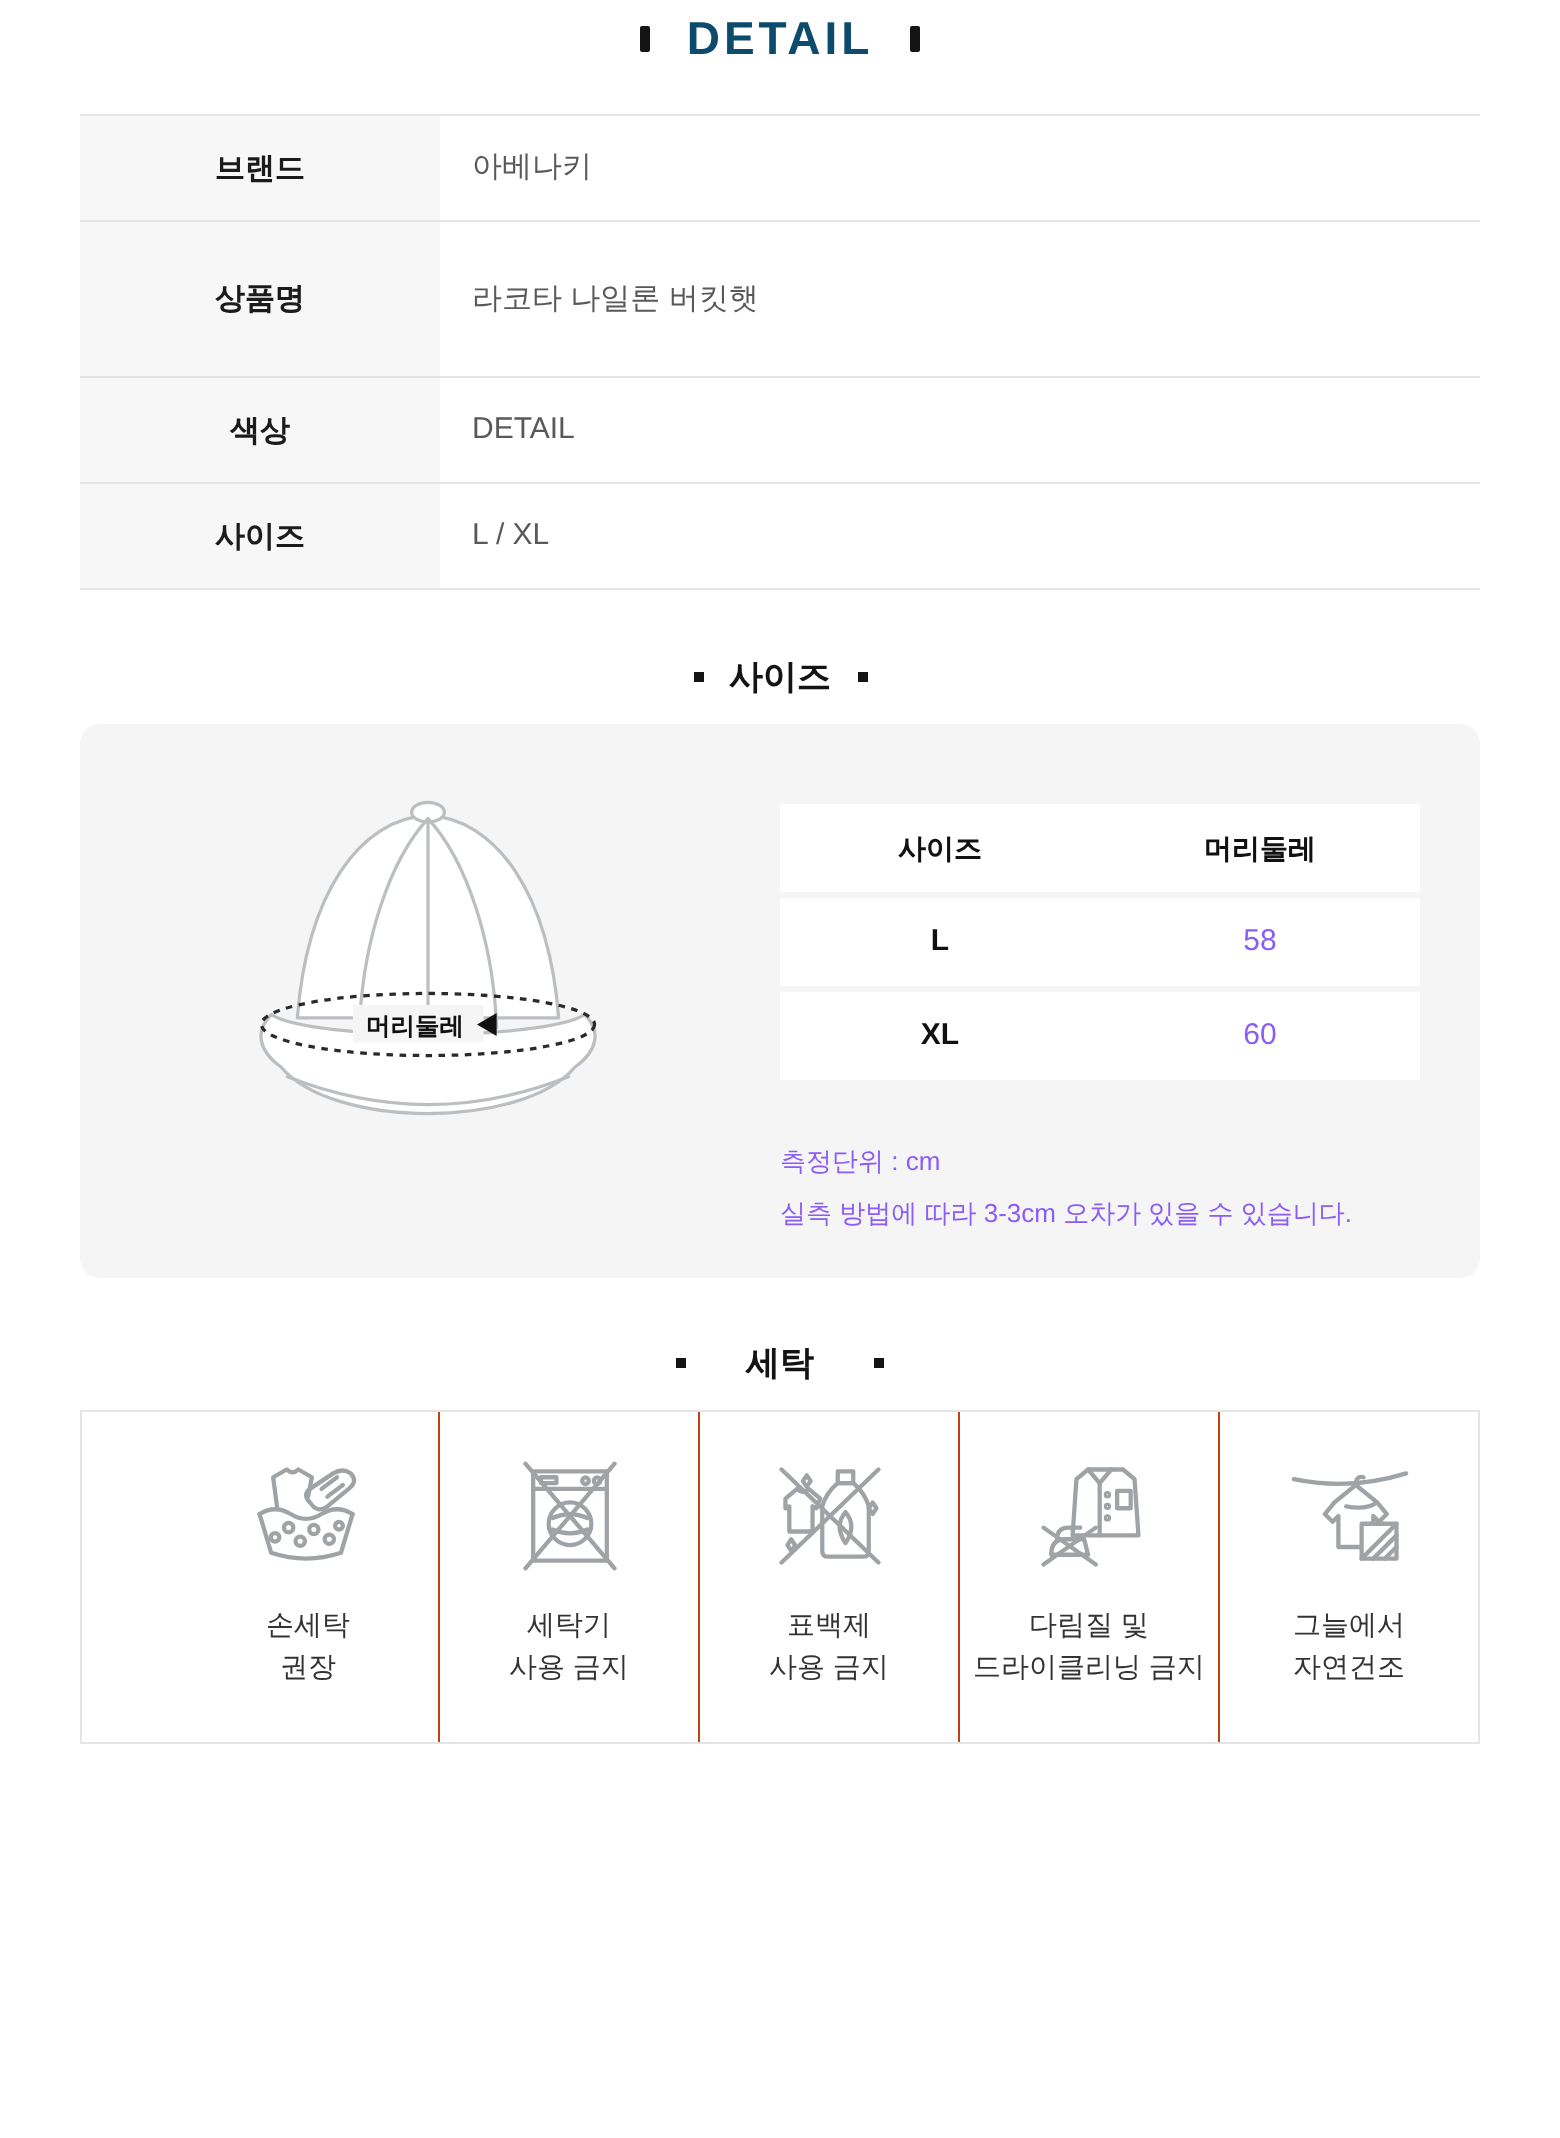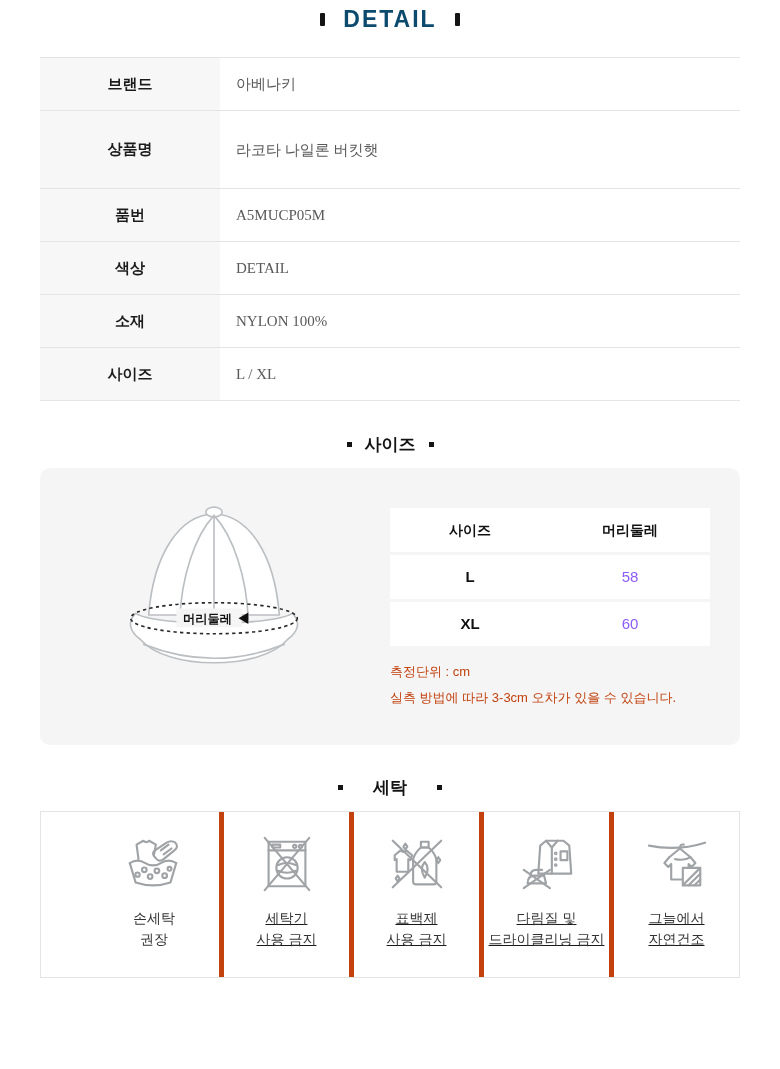--- a/index.html
+++ b/index.html
@@ -10,21 +10,21 @@
   }
   
   .page-title { display:flex; align-items:center; justify-content:center; gap:18px; padding-top:4px; height:34px; }
   .page-title .t { font-size:23px; font-weight:800; letter-spacing:2px; color:#0c4a6e; }
   .vbar { width:5px; height:13px; background:#141414; border-radius:1px; display:inline-block; }
   .sec-heading { display:flex; align-items:center; justify-content:center; gap:13px; }
   .sec-heading .t { font-size:17px; font-weight:800; color:#141414; }
   .sqdot { width:5px; height:5px; background:#141414; display:inline-block; }
 
   
-  .detail-table { width:700px; margin:23px auto 0; border-top:1px solid #e4e4e4;font-family:Liberation Serif, serif; }
+  .detail-table { width:700px; margin:23px auto 0; border-top:1px solid #e4e4e4; }
   .d-row { display:flex; border-bottom:1px solid #e4e4e4; min-height:53px; }
   .d-row.tall { min-height:78px; }
   .cell-label {
     width:180px; flex:0 0 180px; background:#f7f7f7;
     display:flex; align-items:center; justify-content:center;
     font-size:15px; font-weight:700; color:#1b1b1b;
   }
   .cell-value {
     flex:1; display:flex; flex-direction:column; justify-content:center;
     padding:10px 0 10px 16px; font-size:15px; color:#595959; line-height:30px;
@@ -40,33 +40,33 @@
   .cap-wrap { margin:34px 0 0 76px; width:196px; flex:0 0 196px; }
   .size-info { margin:40px 0 0 78px; width:320px; flex:0 0 320px; }
   .mini-table { width:320px; }
   .mt-row { display:flex; background:#ffffff; margin-bottom:3px; }
   .mt-row .c { width:50%; text-align:center; font-size:15px; }
   .mt-head { height:44px; }
   .mt-head .c { line-height:44px; font-size:14px; font-weight:700; color:#111; }
   .mt-body { height:44px; }
   .mt-body .size { line-height:44px; font-weight:700; color:#111; }
   .mt-body .val { line-height:44px; color:#8b5cf6; }
-  .size-notes { margin-top:13px; font-size:13px; color:#c2410c; line-height:26px; }
+  .size-notes { margin-top:28px; font-size:13px; color:#8b5cf6; line-height:26px; }
 
   
   .care-heading { margin-top:31px;gap:30px; }
   .care-box {
     width:700px; height:167px; margin:12px auto 0; background:#fff;
     border:1px solid #e4e4e4; display:flex;padding-left:48px;
   }
   .care-col {
     width:20%; display:flex; flex-direction:column; align-items:center;
     justify-content:flex-start; padding-top:19px;
   }
-  .care-col + .care-col { border-left:5px solid #c2410c;text-decoration:underline; }
+  .care-col + .care-col { border-left:1px solid #c2410c; }
   .care-icon { height:66px; display:flex; align-items:center; justify-content:center; }
   .care-label { margin-top:11px; font-size:14px; color:#333; line-height:21px; text-align:center; }
 
   svg { display:block; }
 </style>
 </head>
 <body>
 
 <div class="page-title">
   <span class="vbar"></span>
@@ -79,30 +79,22 @@
     <div class="cell-label">브랜드</div>
     <div class="cell-value">아베나키</div>
   </div>
   <div class="d-row tall">
     <div class="cell-label">상품명</div>
     <div class="cell-value">
       <span>라코타 나일론 버킷햇</span>
     </div>
   </div>
   <div class="d-row">
-    <div class="cell-label">품번</div>
-    <div class="cell-value">A5MUCP05M</div>
-  </div>
-  <div class="d-row">
     <div class="cell-label">색상</div>
     <div class="cell-value">DETAIL</div>
-  </div>
-  <div class="d-row">
-    <div class="cell-label">소재</div>
-    <div class="cell-value">NYLON 100%</div>
   </div>
   <div class="d-row">
     <div class="cell-label">사이즈</div>
     <div class="cell-value">L / XL</div>
   </div>
 </div>
 
 <div class="sec-heading size-heading">
   <span class="sqdot"></span>
   <span class="t">사이즈</span>

